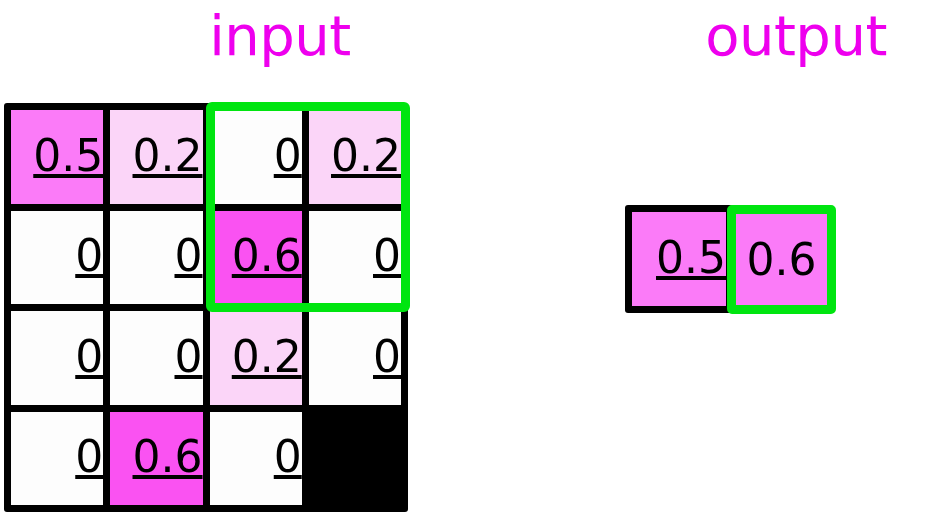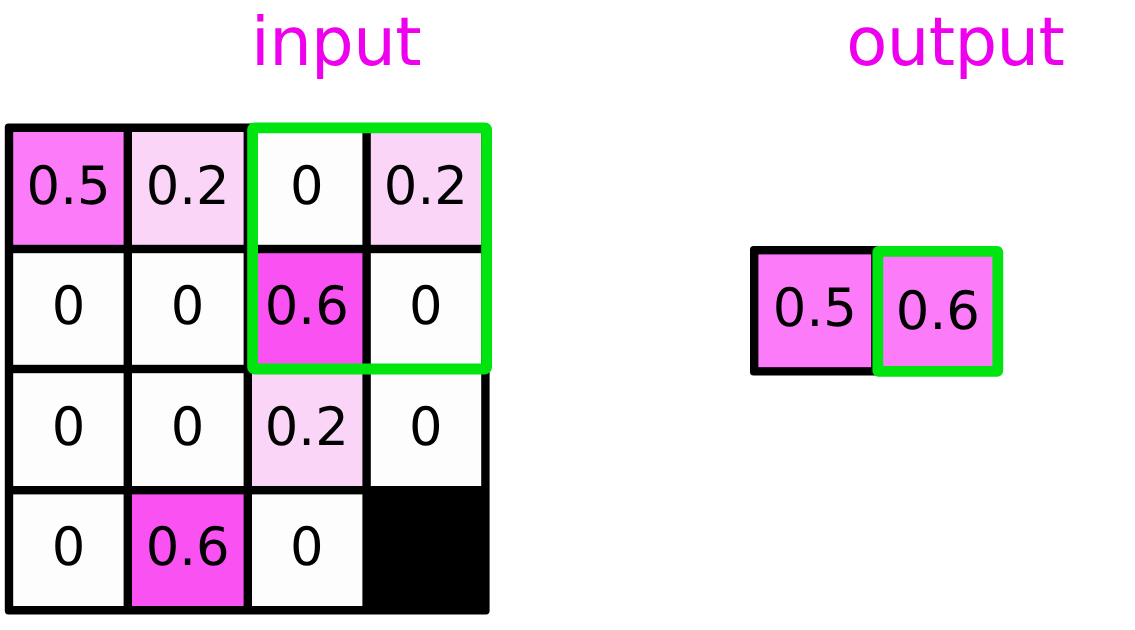--- a/index.html
+++ b/index.html
@@ -40,26 +40,27 @@
     grid-template-rows: repeat(4, 1fr);
     gap: 7px;
     padding: 7px;
     background: #000000;
     border-radius: 3px;
   }
   .cell {
     position: relative;
     display: flex;
     align-items: center;
-    justify-content: center;
+    justify-content: flex-end;
     font-size: 44px;
     color: #000000;
     line-height: 1;
     box-sizing: border-box;
     overflow: hidden;
+    text-decoration: underline;
   }
   .cell .cell-value {
     display: block;
     transform: translateY(-1px);
   }
 
   
   #input-window {
     position: absolute;
     left: 206px;

